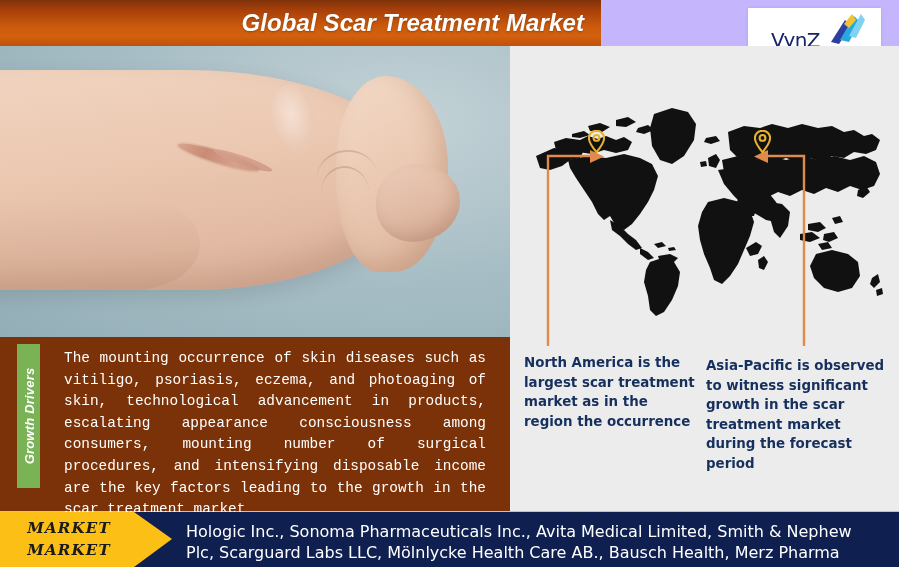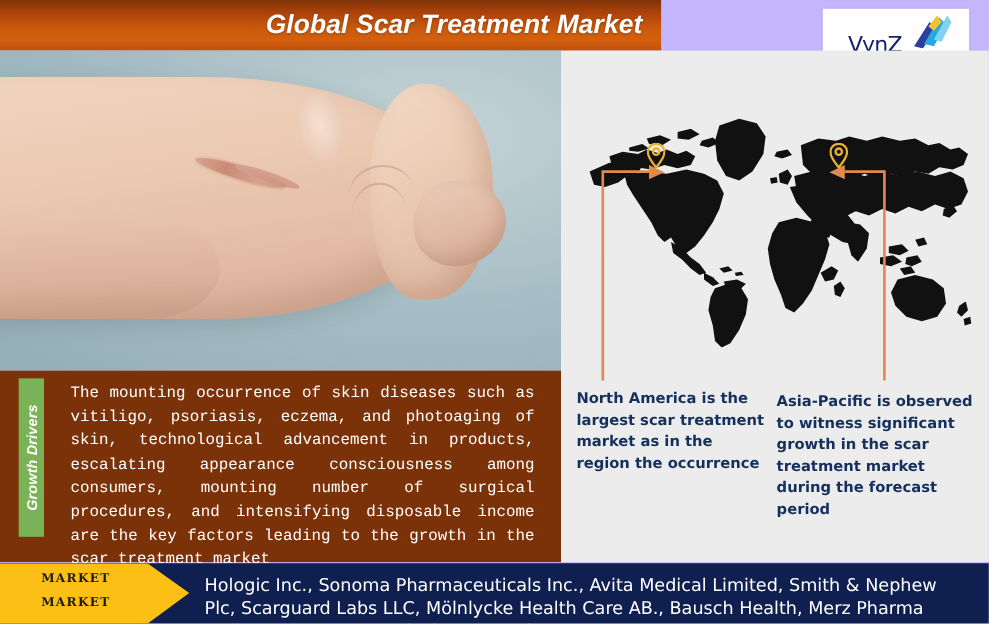--- a/index.html
+++ b/index.html
@@ -161,21 +161,21 @@
     background:#0f2050;
   }
   .players-badge{
     position:absolute;left:0;top:0;width:172px;height:55px;
     background:#fcbf16;
     clip-path:polygon(0 0, 134px 0, 172px 27px, 134px 55px, 0 55px);
   }
   .players-badge .l1,.players-badge .l2{
     position:absolute;left:8px;width:122px;text-align:center;
     font-family:"DejaVu Serif", serif;
-    font-size:11px;font-weight:bold;color:#1b1b1b;
+    font-size:15px;font-weight:bold;font-style:italic;color:#1b1b1b;
     letter-spacing:1.2px;
   }
   .players-badge .l1{top:7px;}
   .players-badge .l2{top:29px;}
   .players-text{
     position:absolute;left:186px;top:9px;width:697px;
     font-size:16px;line-height:21px;color:#ffffff;
     font-family:"DejaVu Sans", sans-serif;
   }
 </style>

